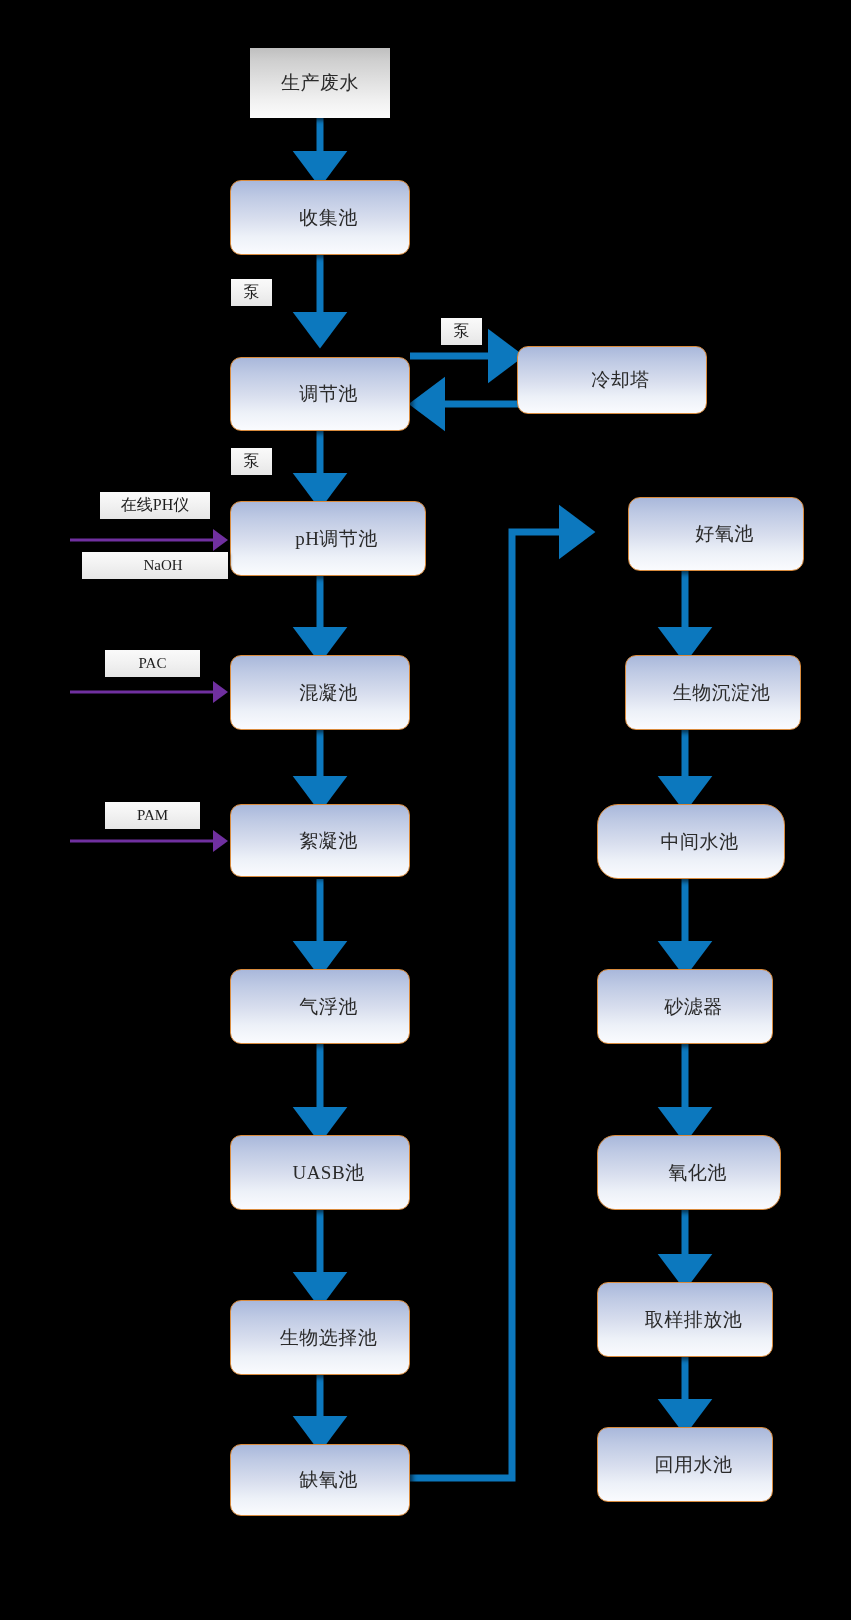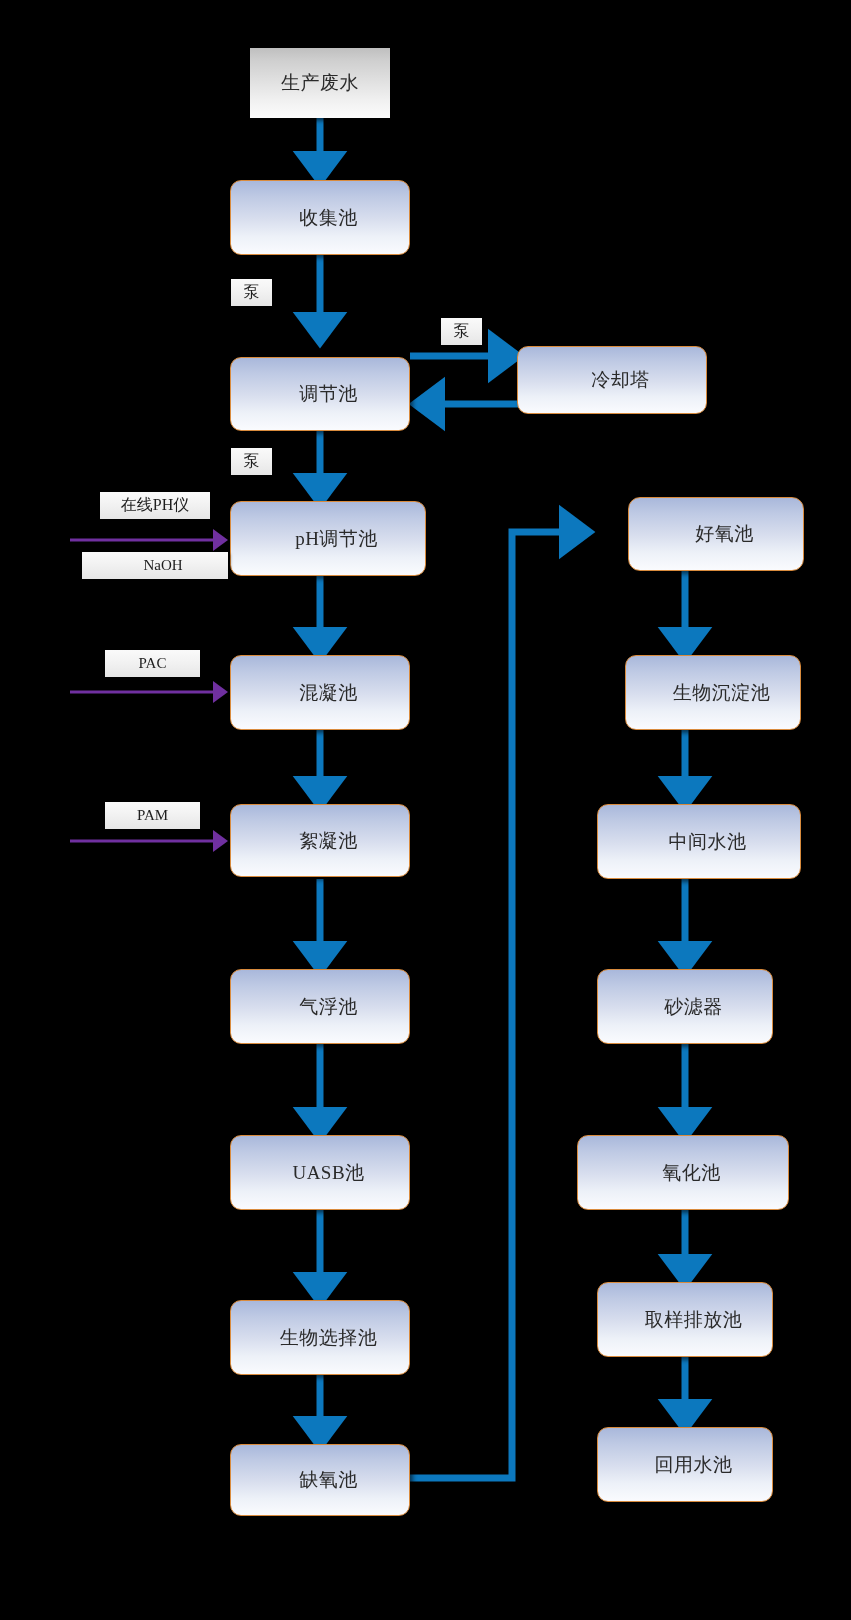--- a/index.html
+++ b/index.html
@@ -156,25 +156,25 @@
   <div class="node" style="left:230px; top:1300px; width:180px; height:75px;">生物选择池</div>
 
   <div class="node" style="left:230px; top:1444px; width:180px; height:72px;">缺氧池</div>
 
   <div class="node" style="left:517px; top:346px; width:190px; height:68px;">冷却塔</div>
 
   <div class="node" style="left:628px; top:497px; width:176px; height:74px;border-radius:12px;">好氧池</div>
 
   <div class="node" style="left:597px; top:655px; width:176px; height:75px;margin-left:28px;">生物沉淀池</div>
 
-  <div class="node" style="left:597px; top:804px; width:204px; height:75px;">中间水池</div>
+  <div class="node" style="left:597px; top:804px; width:188px; height:75px;border-radius:21px;">中间水池</div>
 
   <div class="node" style="left:597px; top:969px; width:176px; height:75px;">砂滤器</div>
 
-  <div class="node" style="left:577px; top:1135px; width:212px; height:75px;">氧化池</div>
+  <div class="node" style="left:597px; top:1135px; width:184px; height:75px;border-radius:18px;">氧化池</div>
 
   <div class="node" style="left:597px; top:1282px; width:176px; height:75px;">取样排放池</div>
 
   <div class="node" style="left:597px; top:1427px; width:176px; height:75px;">回用水池</div>
 
   <div class="tag cjk" style="left:231px; top:279px; width:41px; height:27px;">泵</div>
 
   <div class="tag cjk" style="left:441px; top:318px; width:41px; height:27px;">泵</div>
 
   <div class="tag cjk" style="left:231px; top:448px; width:41px; height:27px;">泵</div>

